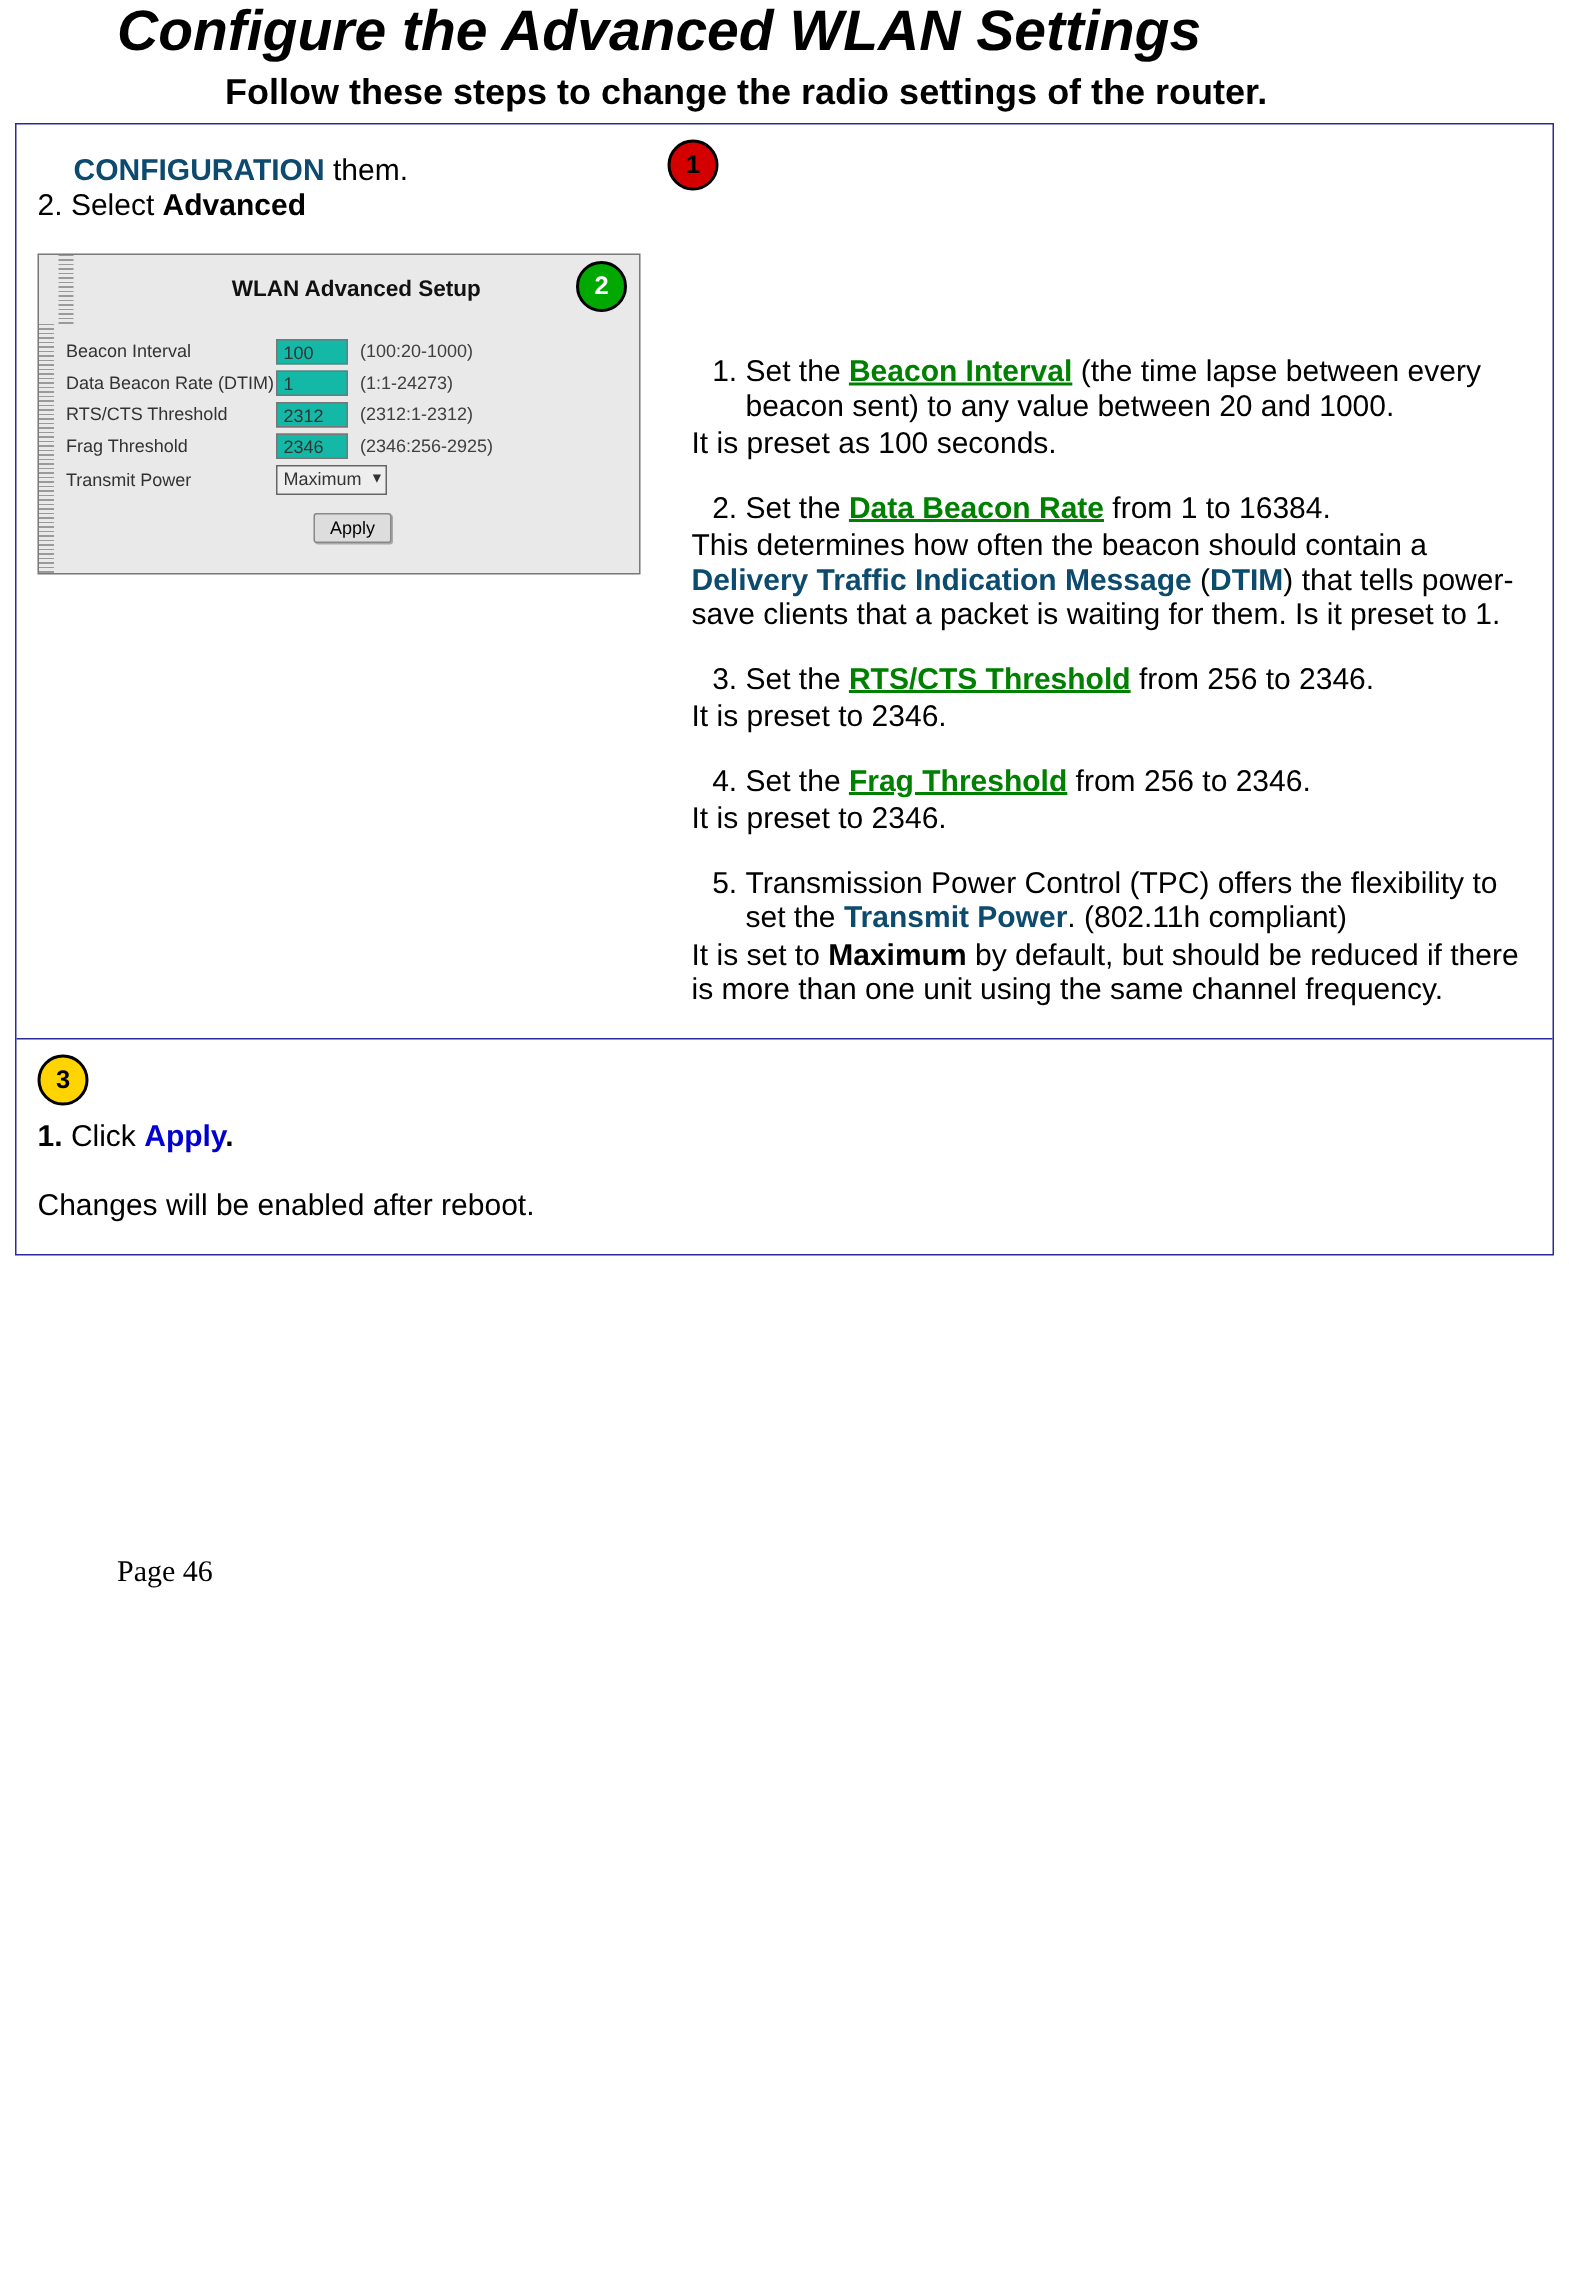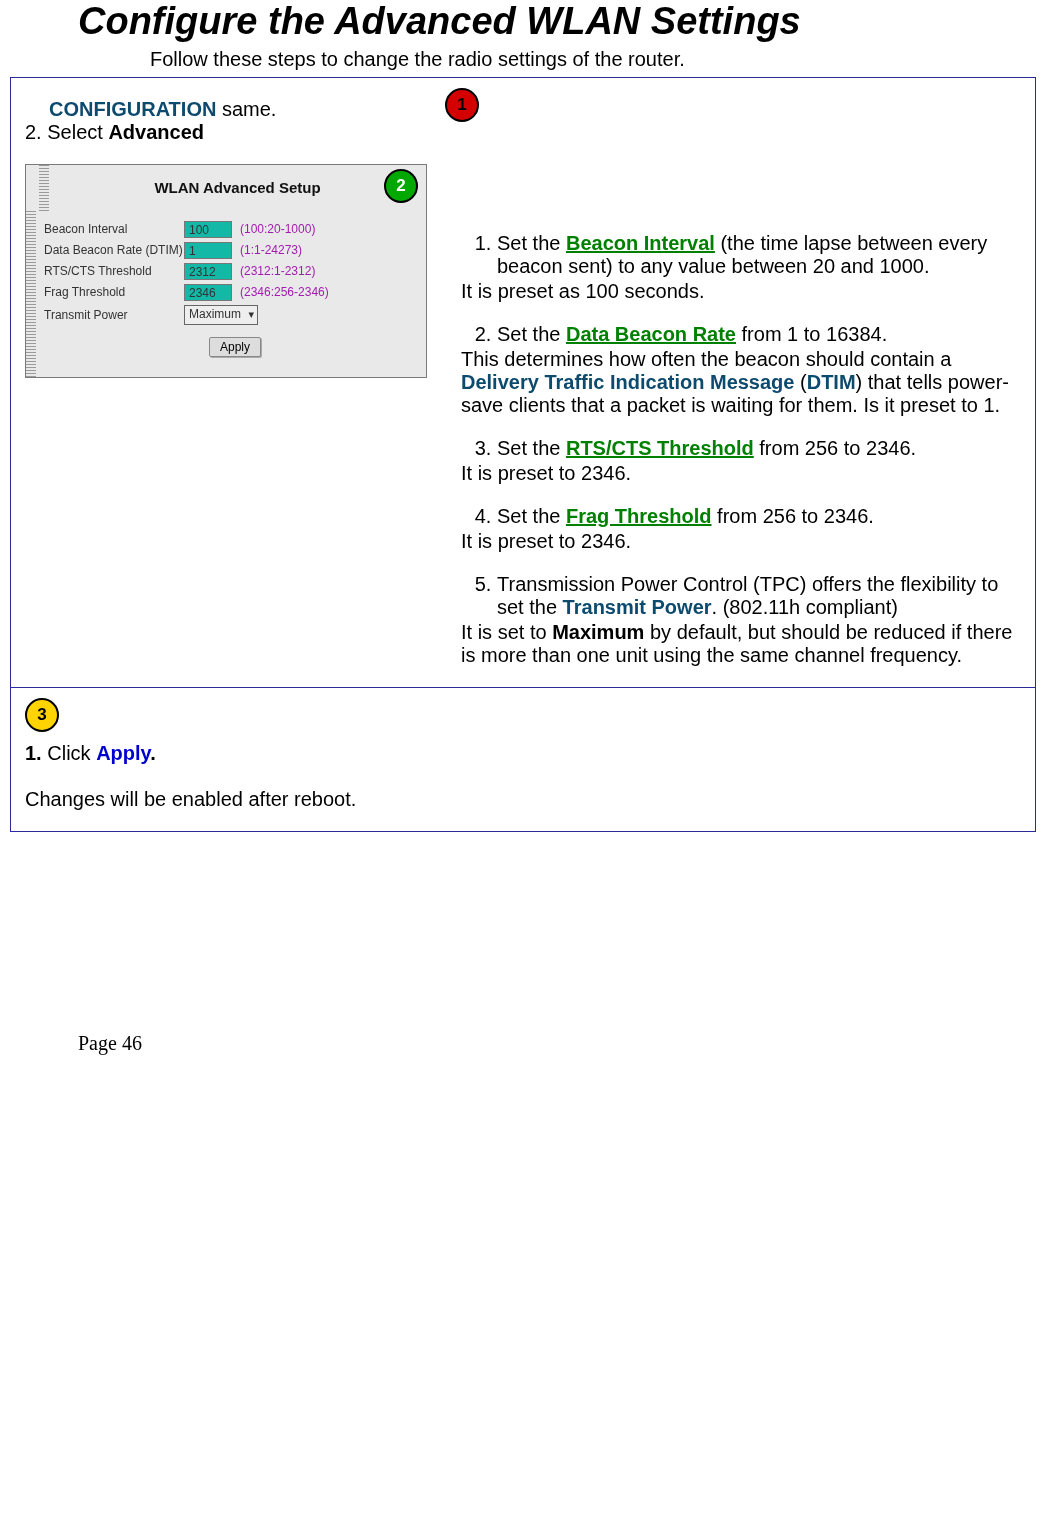--- a/index.html
+++ b/index.html
@@ -15,22 +15,23 @@
     padding: 0 0 40px 0;
   }
   h1.page-title {
     font-size: 38px;
     font-weight: bold;
     font-style: italic;
     margin: 0 0 0 78px;
     line-height: 1.15;
   }
   .intro {
-    font-size: 20px;
+    font-size: 24px;
     margin: 4px 0 6px 150px;
+    font-weight: bold;
   }
   .outer-box {
     border: 1px solid #2a2a9a;
     margin: 0 10px 0 10px;
   }
   .cell {
     position: relative;
     padding: 10px 14px 20px 14px;
   }
   .top-cell {
@@ -138,21 +139,21 @@
     border: 1px solid #777;
     background: #14b8a6;
     font-size: 12px;
     padding: 0 4px;
     line-height: 17px;
     box-sizing: border-box;
   }
   .mock-hint {
     margin-left: 8px;
     font-size: 12px;
-    color:#a21caf;
+    color:#404040;
   }
   .mock-select {
     height: 18px;
     border: 1px solid #666;
     background: #eee;
     font-size: 12px;
     padding: 0 16px 0 4px;
     line-height: 16px;
     position: relative;
   }
@@ -196,21 +197,21 @@
   <div class="intro">Follow these steps to change the radio settings of the router.</div>
 
   <div class="outer-box">
 
     <div class="cell top-cell clearfix">
       <div class="step-marker red">1</div>
 
       <div class="left-col">
         <div style="margin-top:10px;">
           <div style="padding-left:24px;">
-            <span class="green-bold">CONFIGURATION</span><span> same.</span>
+            <span class="green-bold">CONFIGURATION</span><span> them.</span>
           </div>
           <div>
             <span>2.</span>
             <span>Select </span><span class="bold">Advanced</span>
           </div>
         </div>
 
         <div class="mock-window">
           <div class="step-marker green floating">2</div>
 
@@ -237,21 +238,21 @@
 
               <div class="mock-field">
                 <div class="mock-label">RTS/CTS Threshold</div>
                 <div class="mock-input">2312</div>
                 <div class="mock-hint">(2312:1-2312)</div>
               </div>
 
               <div class="mock-field">
                 <div class="mock-label">Frag Threshold</div>
                 <div class="mock-input">2346</div>
-                <div class="mock-hint">(2346:256-2346)</div>
+                <div class="mock-hint">(2346:256-2925)</div>
               </div>
 
               <div class="mock-field">
                 <div class="mock-label">Transmit Power</div>
                 <div class="mock-select">Maximum</div>
               </div>
 
               <div class="mock-apply">
                 <button>Apply</button>
               </div>

